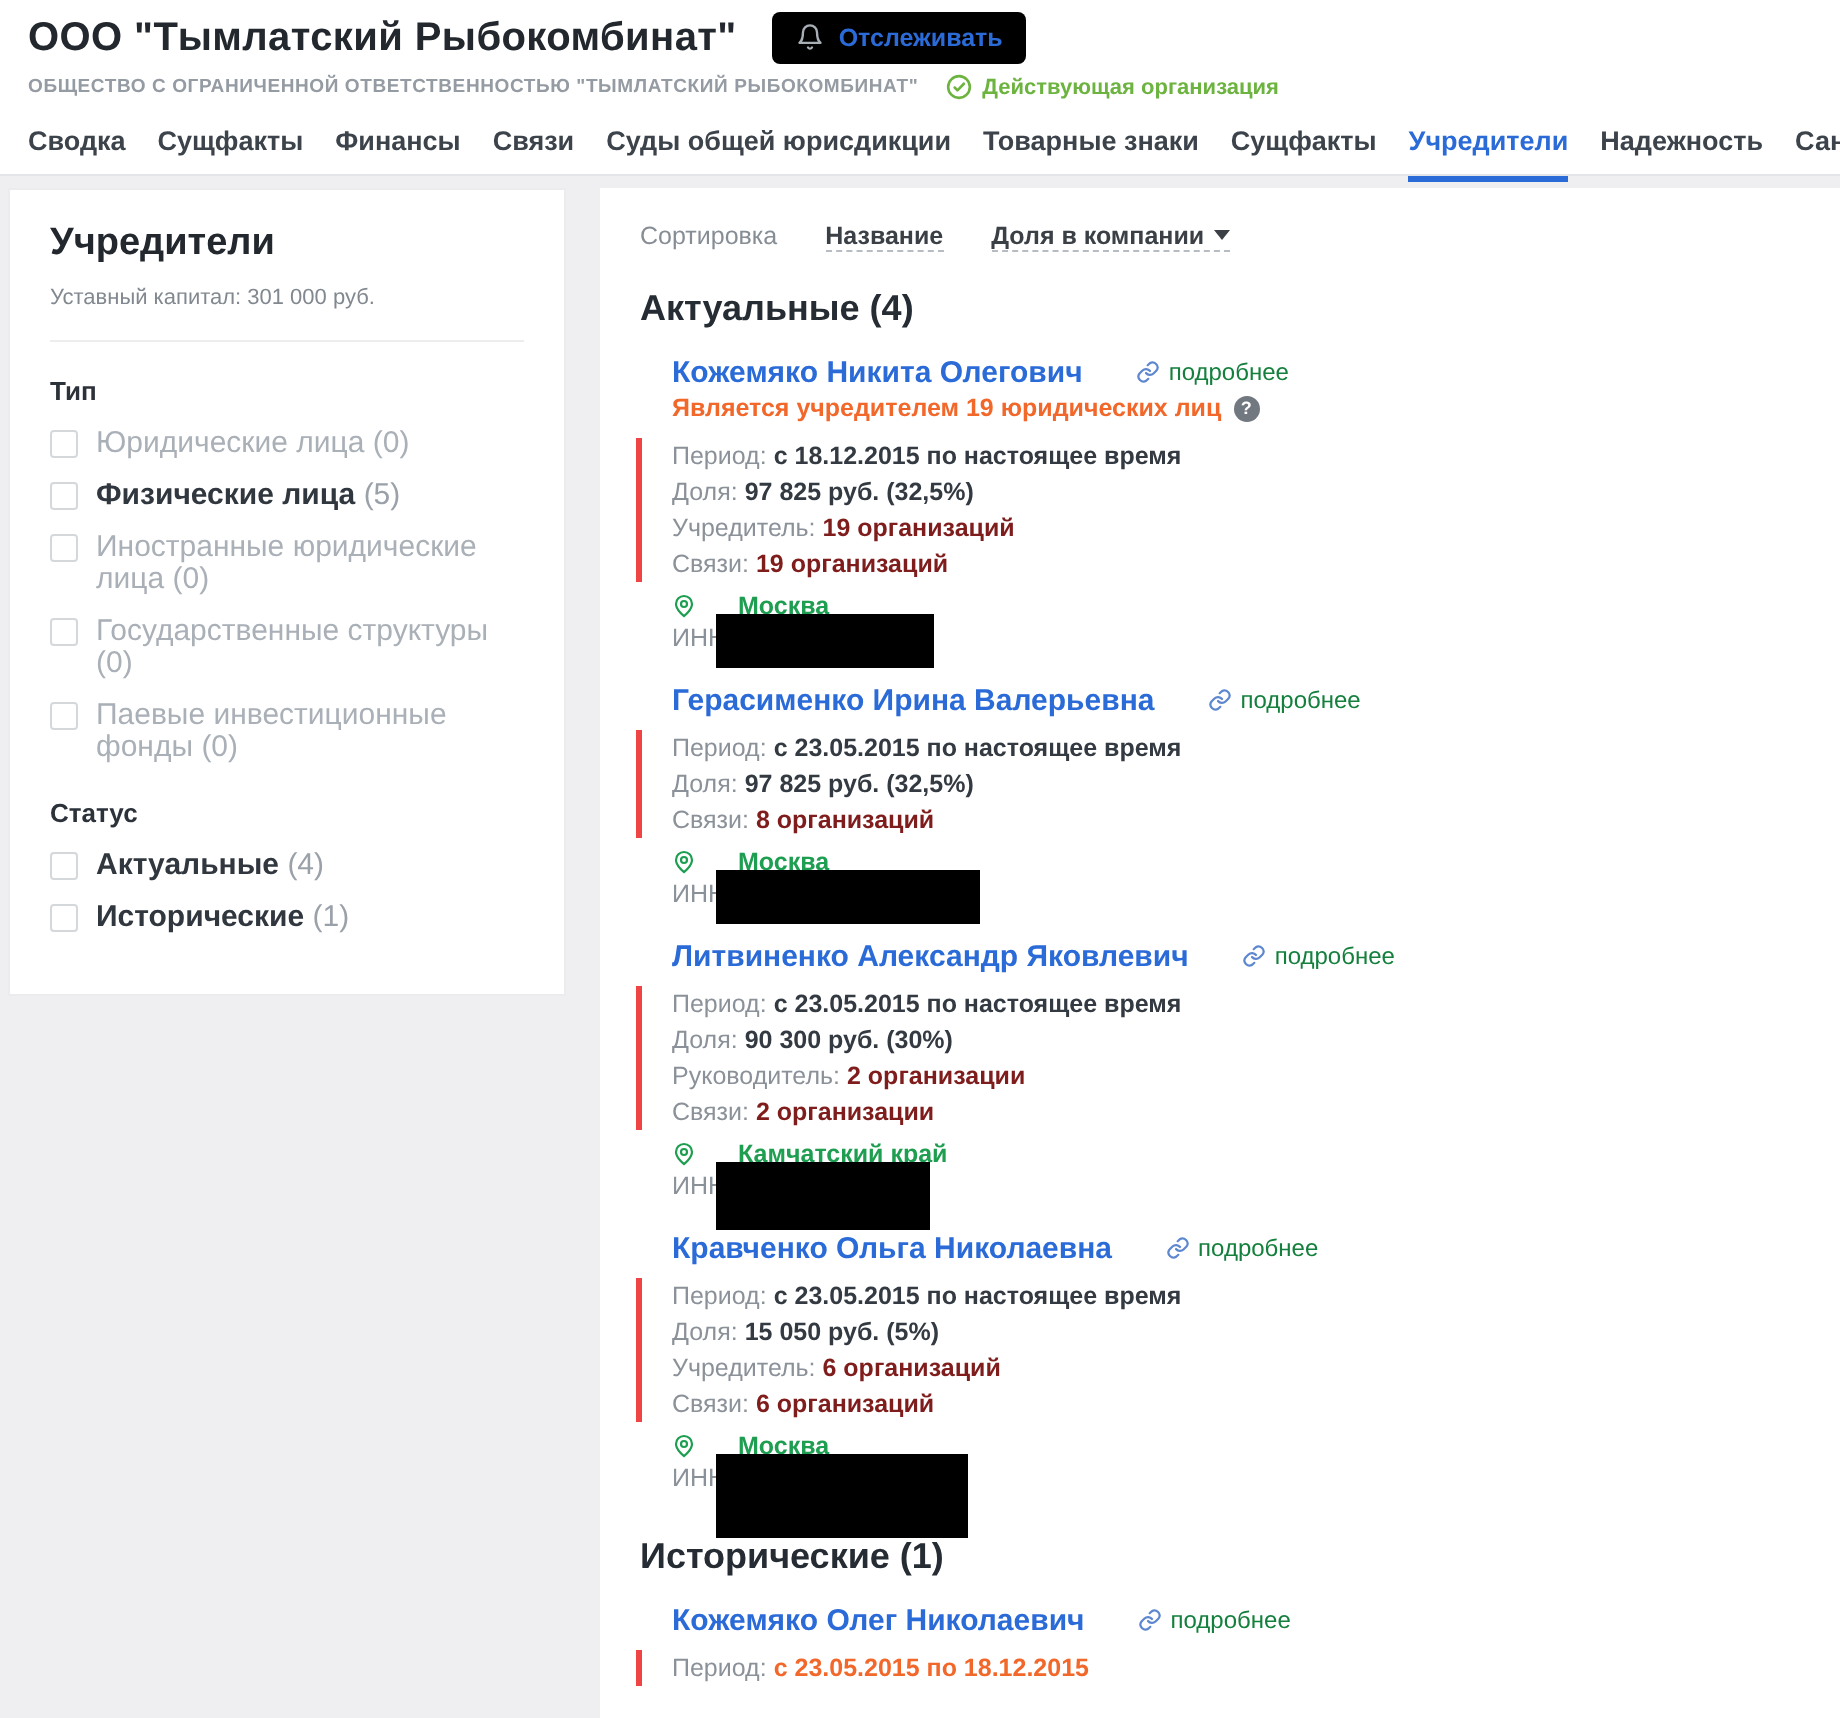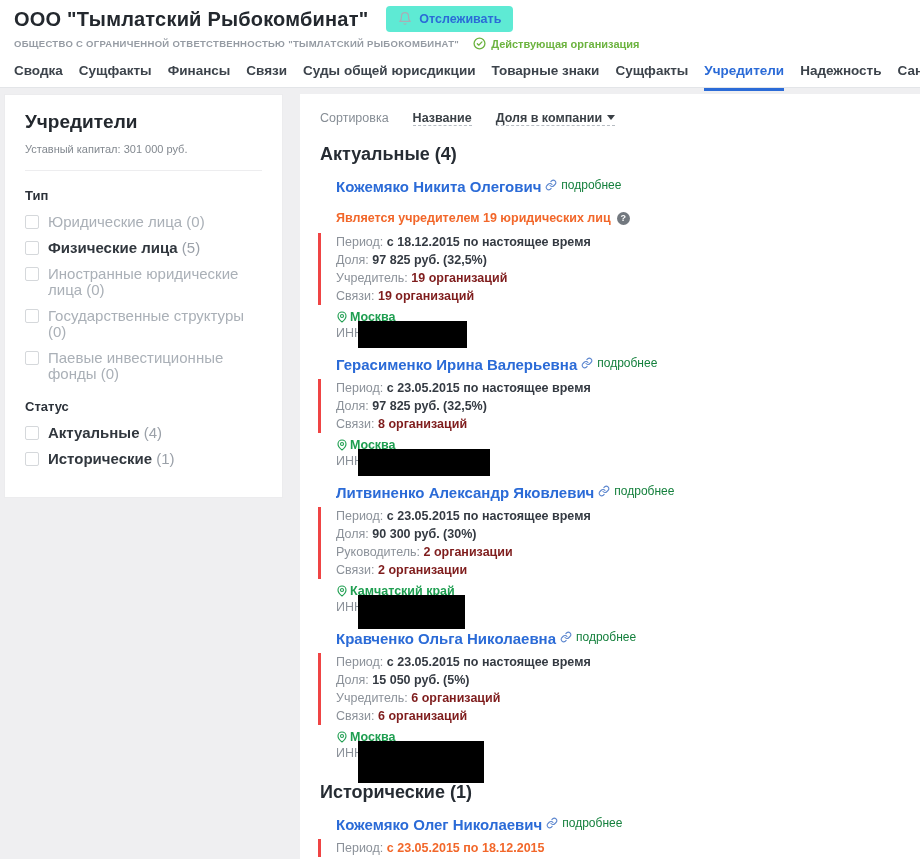--- a/index.html
+++ b/index.html
@@ -7,21 +7,21 @@
   body {
     font-family: "Liberation Sans", sans-serif;
     background:#efeff1;
     overflow:hidden;
     position:relative;
   }
   
   .header { background:#fff; padding:6px 0 0 14px; border-bottom:1px solid #e3e5e8; height:88px; white-space:nowrap; }
   .title-row { display:flex; align-items:center; gap:18px; }
   .page-title { font-size:20px; font-weight:700; color:#23282e; letter-spacing:.2px; }
-  .follow-btn { display:inline-flex; align-items:center; gap:7px; background:#5eead4; border:none; border-radius:4px; padding:5px 12px 6px; font-family:inherit; font-size:12.5px; font-weight:700; color:#2b6bd7; cursor:pointer; }
+  .follow-btn { display:inline-flex; align-items:center; gap:7px; background:#000000; border:none; border-radius:4px; padding:5px 12px 6px; font-family:inherit; font-size:12.5px; font-weight:700; color:#2b6bd7; cursor:pointer; }
   .sub-row { display:flex; align-items:center; gap:14px; margin-top:5px; }
   .subtitle { font-size:9.5px; color:#959ba3; font-weight:600; letter-spacing:.3px; }
   .status-badge { display:inline-flex; align-items:center; gap:5px; font-size:11px; color:#6cb33f; font-weight:600; }
   .tabs { display:flex; gap:16px; margin-top:13px; font-size:13.5px; font-weight:700; color:#3c434b; overflow:hidden; }
   .tab { padding-bottom:10px; cursor:pointer; flex:none; }
   .tab.active { color:#2b6bd7; border-bottom:3px solid #2b6bd7; }
   
   .layout { display:flex; align-items:flex-start; gap:17px; padding:6px 0 0 4px; }
   .sidebar { width:279px; background:#fff; border:1px solid #ececee; padding:16px 20px 20px; flex:none; }
   .sidebar-title { font-size:19px; font-weight:700; color:#23282e; margin-bottom:10px; }
@@ -33,31 +33,31 @@
   .check-label .count { color:#9ba1a9; font-weight:400; }
   .check-row.disabled .check-label, .check-row.disabled .count { color:#aab0b7; font-weight:400; }
   
   .main { flex:1; background:#fff; min-height:765px; padding:16px 10px 0 20px; }
   .sort-row { display:flex; gap:24px; font-size:12.5px; color:#868d95; align-items:center; height:16px; }
   .sort-option { color:#3a4046; font-weight:600; border-bottom:1px dashed #b6bcc2; cursor:pointer; display:inline-flex; align-items:center; gap:5px; }
   .caret { width:0; height:0; border-left:4px solid transparent; border-right:4px solid transparent; border-top:5px solid #3a4046; display:inline-block; }
   .section-title { font-size:18px; font-weight:600; color:#262c33; margin:18px 0 14px; height:20px; }
   
   .card { margin-bottom:12px; }
-  .card-head { padding-left:16px; display:flex; gap:4px; align-items:flex-start; height:16px; }
+  .card-head { padding-left:16px; display:flex; gap:27px; align-items:center; height:16px; }
   .founder-name { color:#2b6bd7; font-weight:700; font-size:15px; text-decoration:none; cursor:pointer; }
   .more-link { color:#15803d; font-size:12px; text-decoration:none; cursor:pointer; display:inline-flex; align-items:center; gap:4px; }
-  .warning-row { padding-left:16px; margin-top:16px; color:#f2672a; font-size:12.5px; font-weight:600; display:flex; gap:6px; align-items:center; height:16px; }
+  .warning-row { padding-left:16px; margin-top:2px; color:#f2672a; font-size:12.5px; font-weight:600; display:flex; gap:6px; align-items:center; height:16px; }
   .info-icon { width:13px; height:13px; border-radius:50%; background:#72787f; color:#fff; font-size:9px; font-weight:700; display:inline-flex; align-items:center; justify-content:center; cursor:pointer; }
   .details { margin:7px 0 0 -2px; border-left:3px solid #ef4444; padding-left:15px; }
   .detail-row { font-size:12.5px; line-height:18px; color:#8b9199; }
   .detail-value { color:#343a42; font-weight:700; }
   .detail-value.link { color:#7f1d1d; cursor:pointer; }
   .detail-value.orange { color:#f2672a; }
-  .location-row { margin-top:4px; padding-left:16px; display:flex; gap:2px; align-items:center; color:#1e9e50; font-weight:700; font-size:12.5px; height:16px; }
+  .location-row { margin-top:4px; padding-left:16px; display:flex; gap:21px; align-items:center; color:#1e9e50; font-weight:700; font-size:12.5px; height:16px; }
   .inn-row { padding-left:16px; display:flex; align-items:flex-start; color:#8b9199; font-size:12.5px; height:18px; margin-top:1px; }
   .redaction { background:#000; position:relative; top:-5px; margin-left:-5px; z-index:2; }
   svg { flex:none; display:block; }
 </style>
 </head>
 <body>
 
 <div class="header">
   <div class="title-row">
     <div class="page-title">ООО "Тымлатский Рыбокомбинат"</div>

